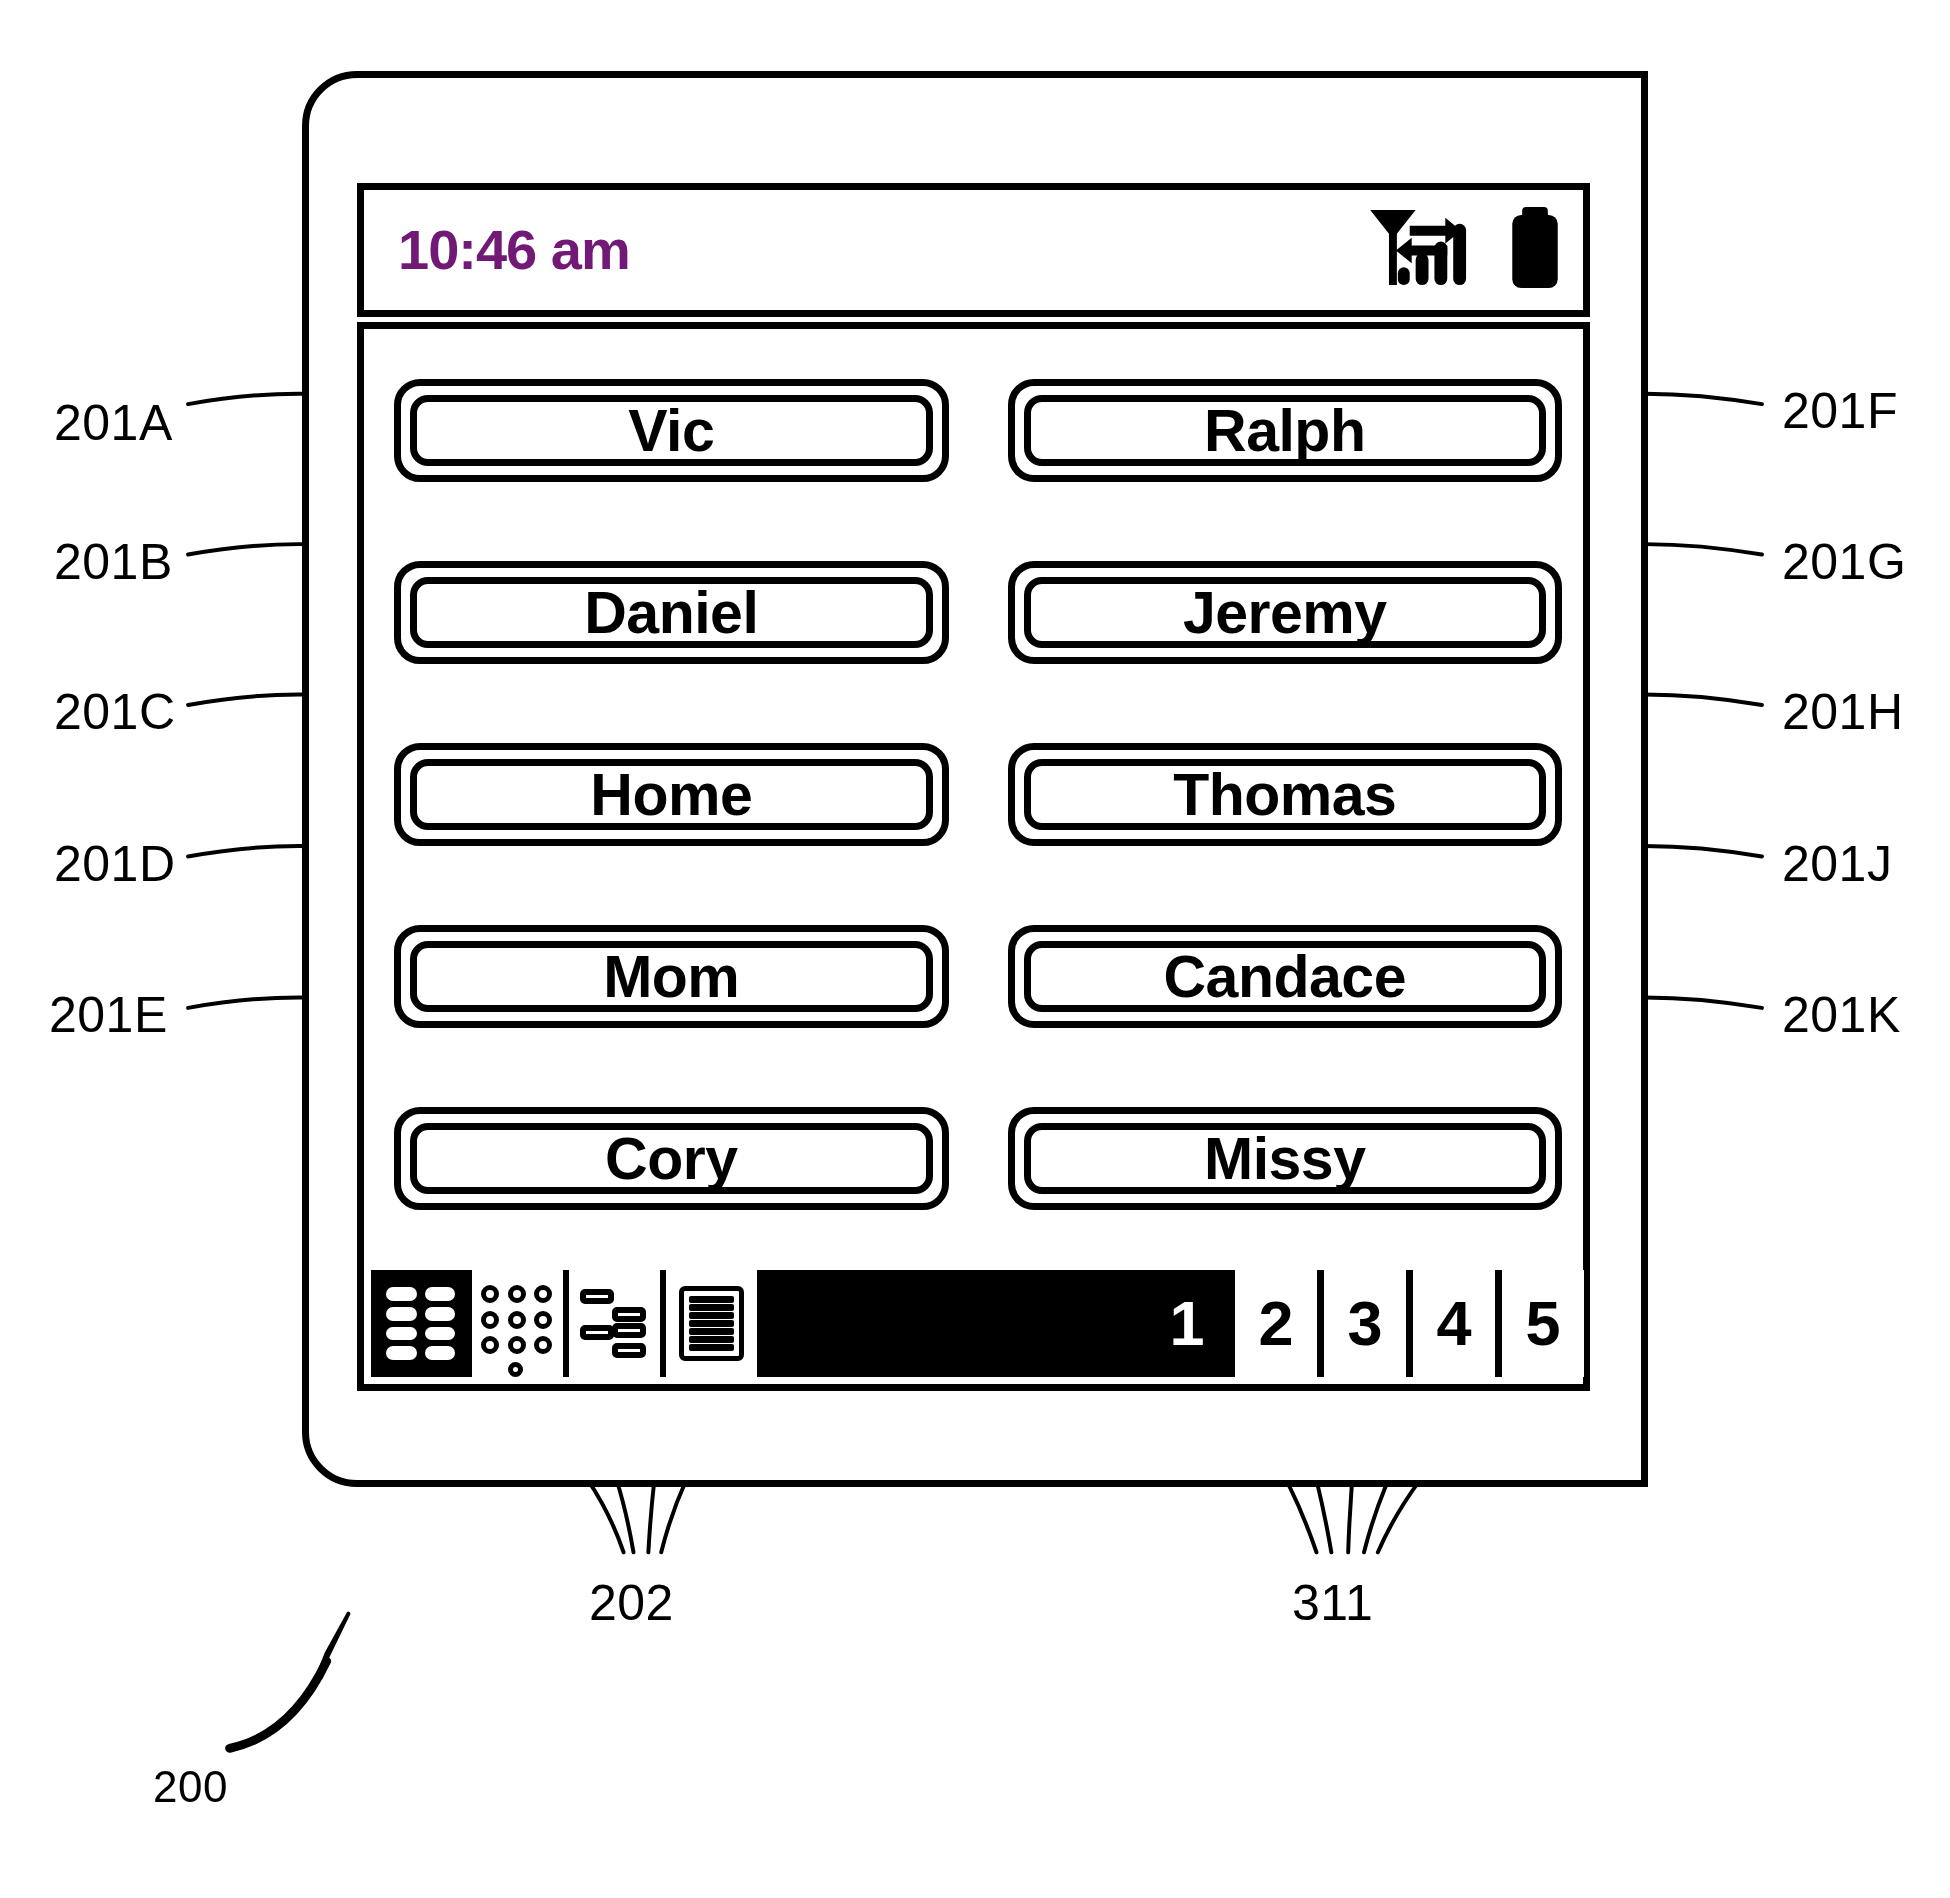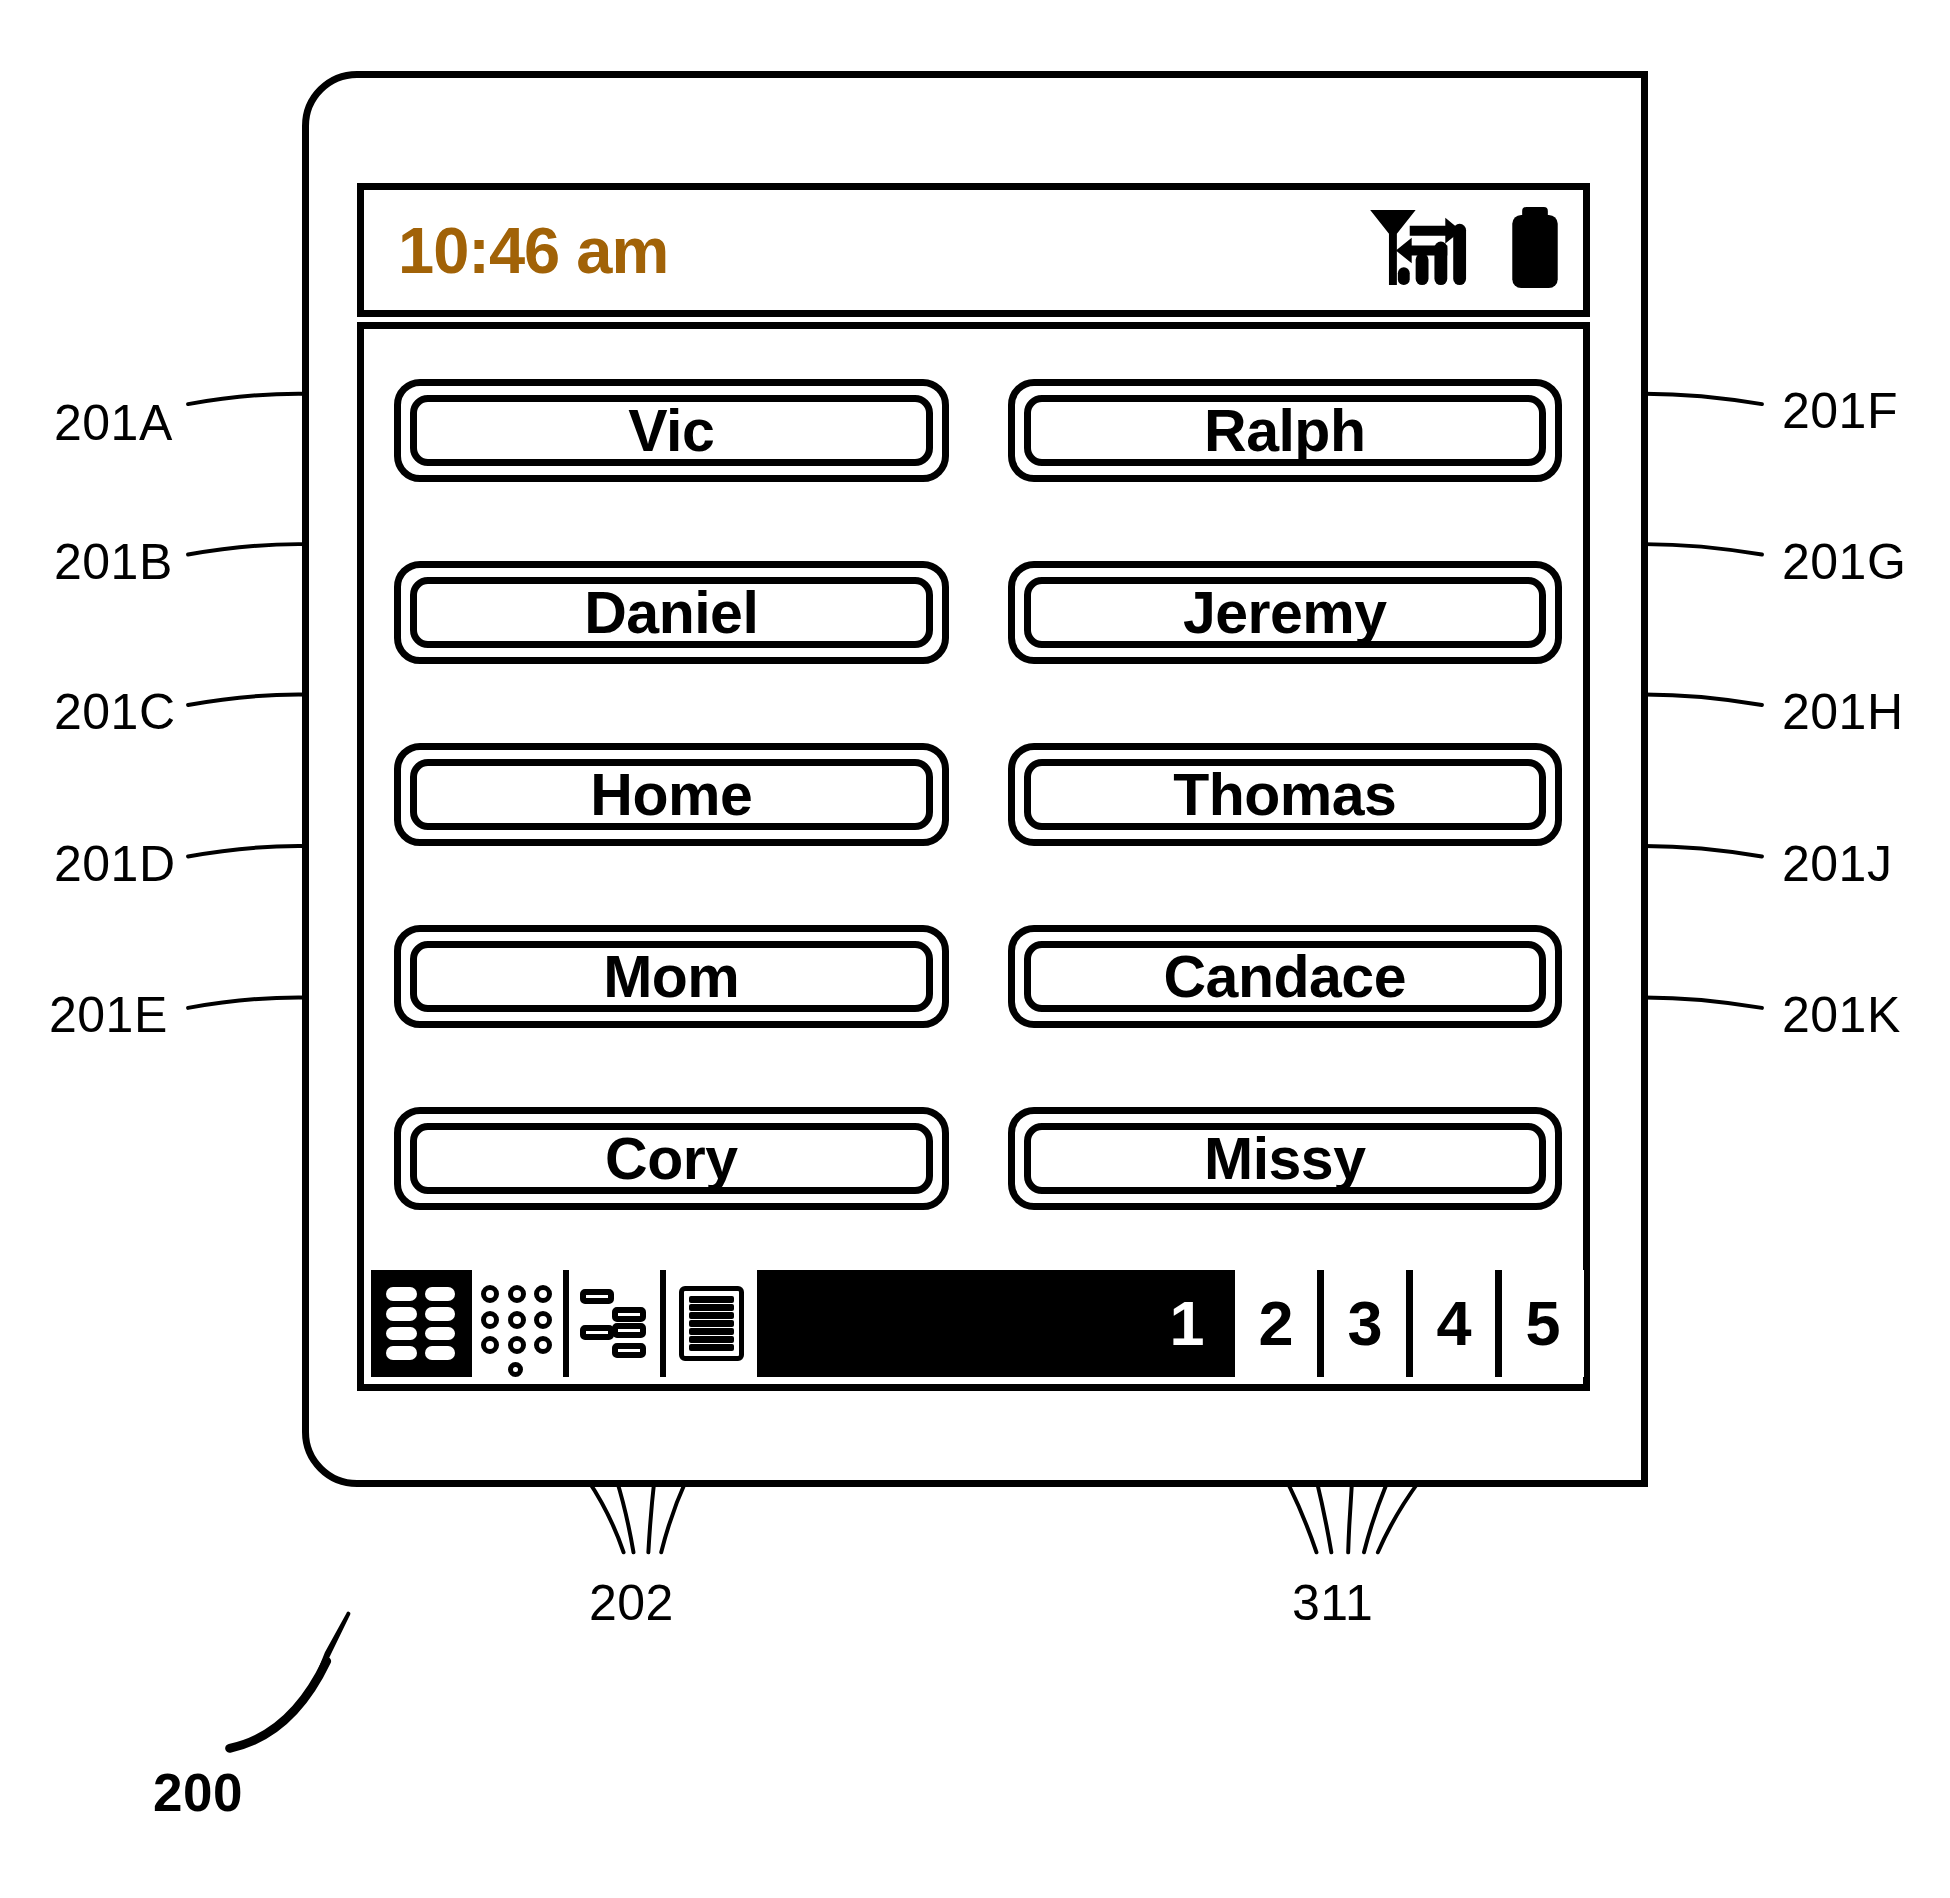--- a/index.html
+++ b/index.html
@@ -61,23 +61,23 @@
     height: 134px;
     box-sizing: border-box;
     border: 7px solid #000;
     background: #fff;
     display: flex;
     align-items: center;
     justify-content: space-between;
     padding: 0 24px 0 34px;
   }
   #clock {
-    font-size: 65px;
+    font-size: 56px;
     font-weight: bold;
-    color: #a16207;
+    color: #701a75;
     letter-spacing: -1px;
     line-height: 1;
   }
   #status-icons {
     display: flex;
     align-items: center;
     gap: 22px;
   }
 
   
@@ -309,21 +309,21 @@
   <div class="ref-label" style="left:49px; top:986px;">201E</div>
 
   <div class="ref-label" style="left:1782px; top:382px;">201F</div>
   <div class="ref-label" style="left:1782px; top:533px;">201G</div>
   <div class="ref-label" style="left:1782px; top:683px;">201H</div>
   <div class="ref-label" style="left:1782px; top:835px;">201J</div>
   <div class="ref-label" style="left:1782px; top:986px;">201K</div>
 
   <div class="ref-label" style="left:589px; top:1574px;">202</div>
   <div class="ref-label" style="left:1292px; top:1574px;">311</div>
-  <div class="ref-label" style="left:153px; top:1762px; font-size:53px;font-weight:bold;">200</div>
+  <div class="ref-label" style="left:153px; top:1762px; font-size:44px;">200</div>
 
   <div id="device"></div>
 
   <div id="screen">
 
     <div id="status-bar">
       <div id="clock">10:46 am</div>
       <div id="status-icons">
 
         <span style="display:inline-block;">

